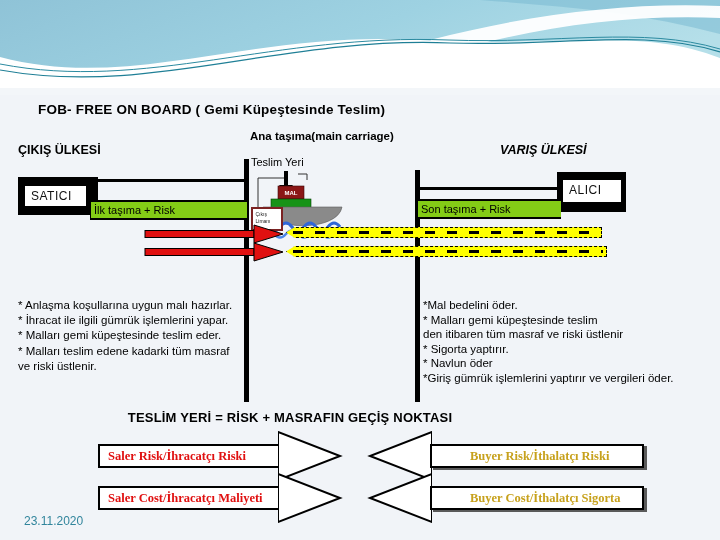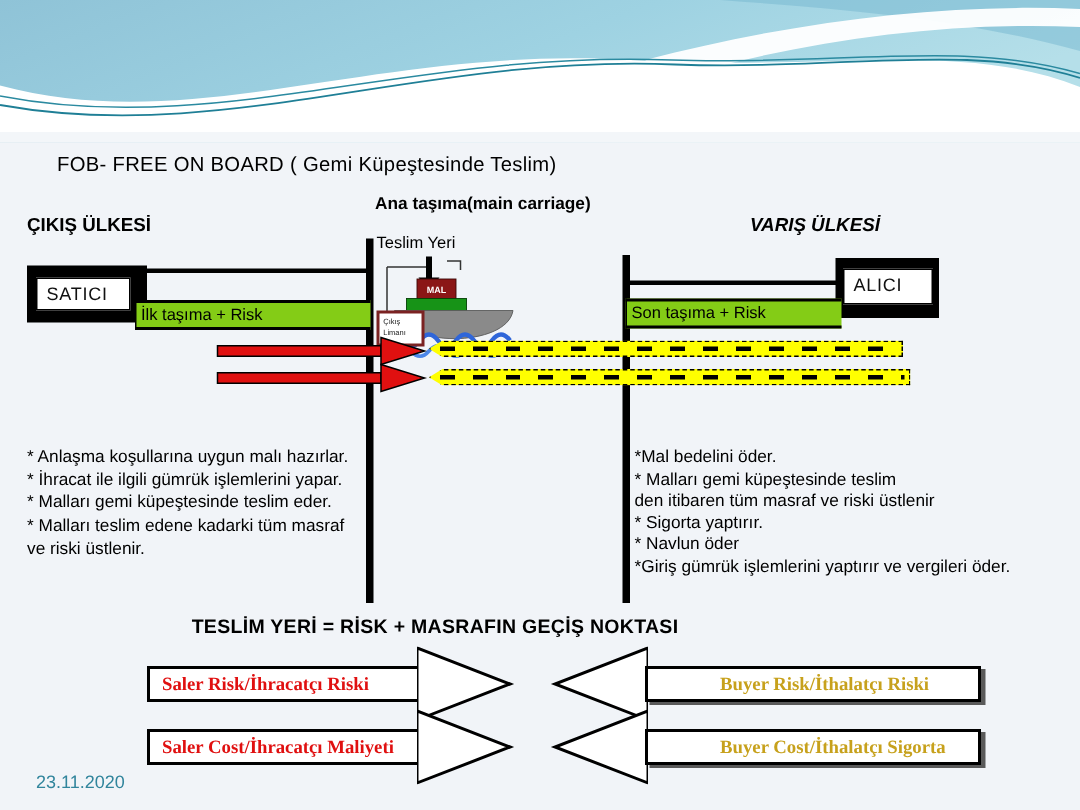--- a/index.html
+++ b/index.html
@@ -6,21 +6,21 @@
   .slide{
     position:relative;width:720px;height:540px;overflow:hidden;
     background:#f1f4f8;
     font-family:"Liberation Sans","DejaVu Sans",sans-serif;
     color:#000;
   }
   .abs{position:absolute;}
   
   #wave-header{position:absolute;top:0;left:0;width:720px;height:95px;}
   
-  .title{top:102px;left:18px;font-size:13.5px;font-weight:normal;letter-spacing:.2px;padding-left:20px;}
+  .title{top:102px;left:18px;font-size:13.5px;font-weight:bold;letter-spacing:.2px;padding-left:20px;}
   .region-label{font-size:12.5px;font-weight:bold;}
   .origin{top:143px;left:18px;}
   .destination{top:143px;left:500px;font-style:italic;}
   .main-carriage{top:129px;left:250px;font-size:11.5px;font-weight:bold;line-height:14px;}
   .teslim-yeri{top:156px;left:251px;font-size:11px;}
   
   .vbar{width:5px;background:#000;z-index:1;}
   .vbar-left{left:244px;top:159px;height:243px;}
   .vbar-right{left:415px;top:170px;height:232px;}
   
@@ -56,21 +56,21 @@
   .obl-left .hl{background:#f1f4f8;}
   
   .statement{left:0;top:410px;width:580px;text-align:center;font-size:13px;font-weight:bold;letter-spacing:.2px;}
   
   .flow-row{position:absolute;width:545px;height:50px;left:98px;}
   .flow-row1{top:431px;}
   .flow-row2{top:473px;}
   .flow-box{position:absolute;background:#fff;border:2px solid #000;height:20px;
     font-family:"Liberation Serif","DejaVu Serif",serif;font-weight:bold;font-size:12.5px;line-height:20px;}
   .flow-box-left{left:0;top:13px;width:180px;padding-left:8px;}
-  .flow-box-right{left:332px;top:13px;width:172px;padding-left:48px;box-shadow:3px 2px 0 #5a5a5a;}
+  .flow-box-right{left:332px;top:13px;width:172px;padding-left:38px;box-shadow:3px 2px 0 #5a5a5a;}
   .flow-head{position:absolute;top:0;width:66px;height:50px;}
   .head-right{left:180px;}
   .head-left{left:268px;}
   .red-text{color:#e01010;}
   .gold-text{color:#c7a11c;}
   
   .date{left:24px;top:514px;font-size:12px;color:#31859c;}
 </style>
 </head>
 <body>

